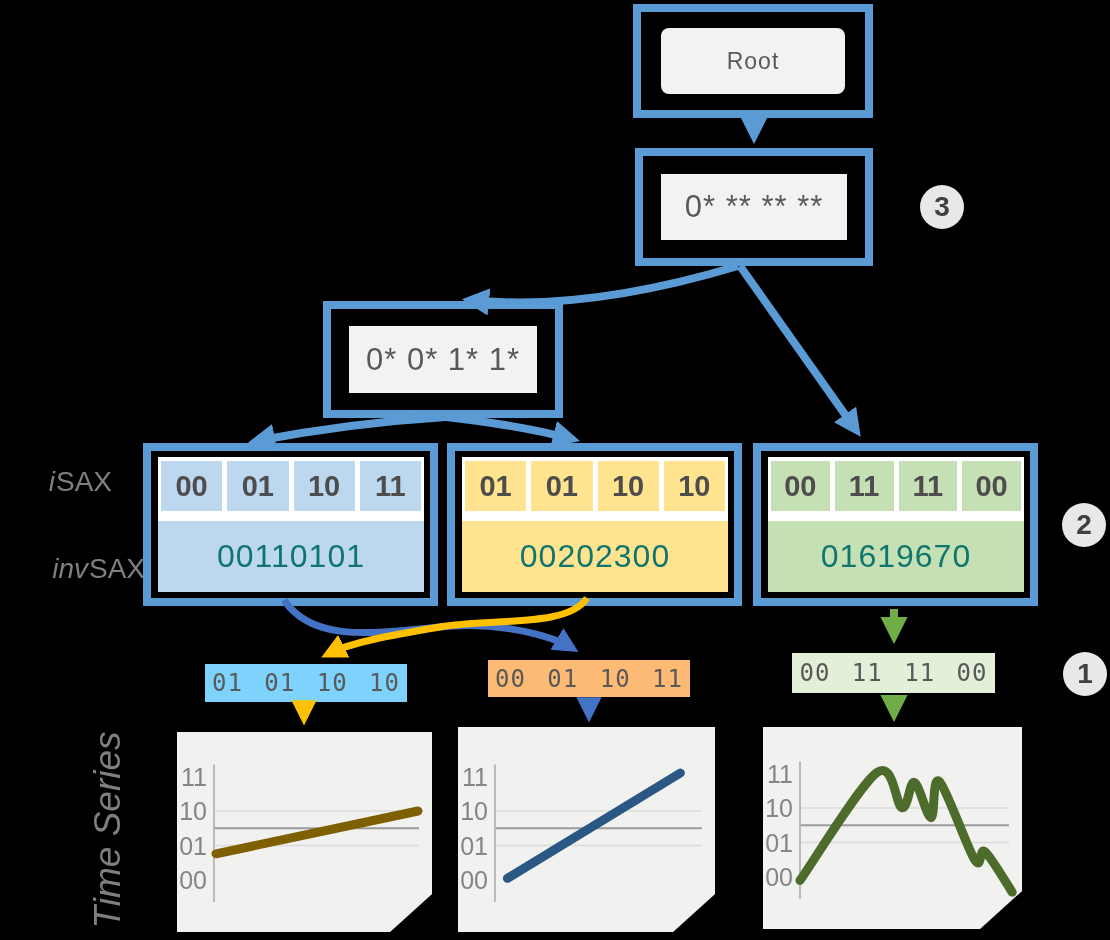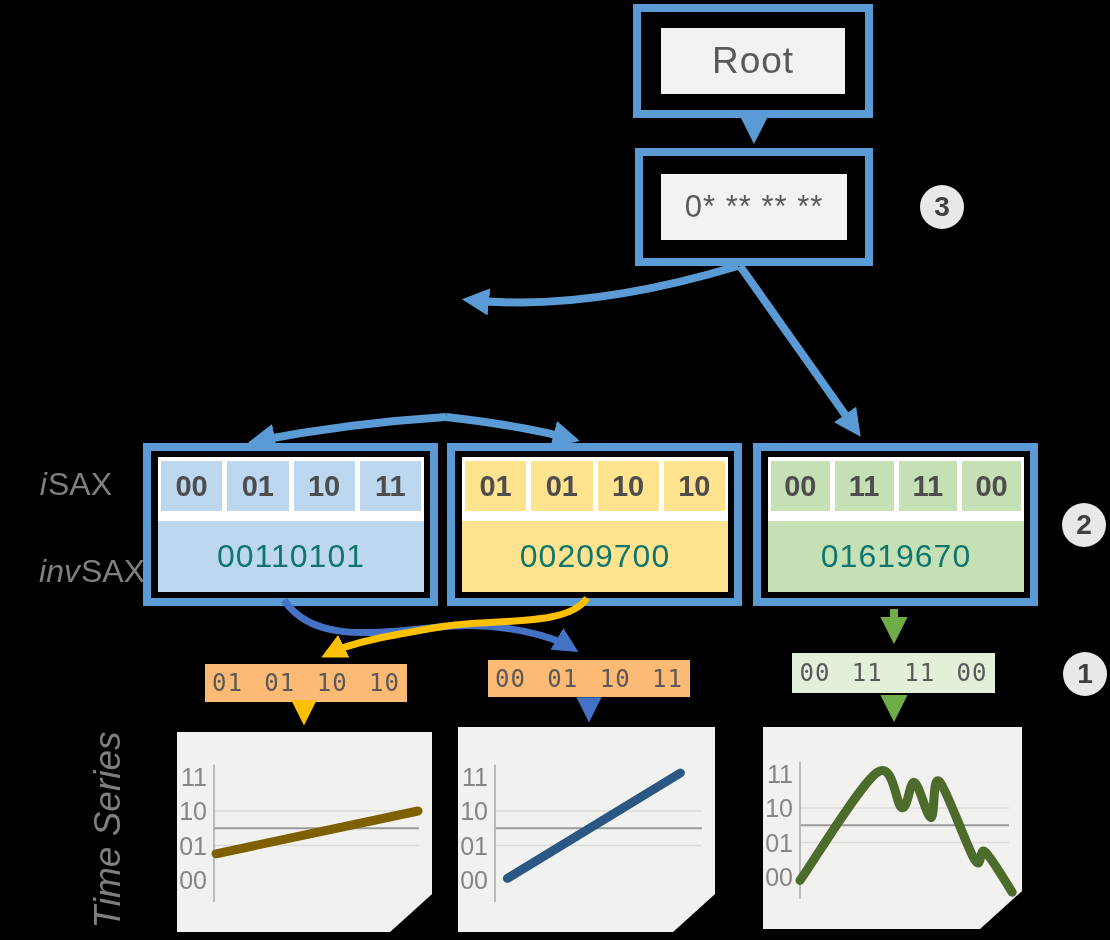--- a/index.html
+++ b/index.html
@@ -3,50 +3,50 @@
 <meta charset="utf-8">
 <style>
   html,body{margin:0;padding:0;background:#000;}
   #canvas{position:relative;width:1110px;height:940px;background:#000;overflow:hidden;
           font-family:"Liberation Sans",sans-serif;}
 
   
   .tree-node{position:absolute;border:8px solid #5B9BD5;box-sizing:border-box;background:transparent;}
   .node-inner{position:absolute;background:#F2F2F2;display:flex;align-items:center;justify-content:center;
               color:#595959;}
-  .root-text{font-size:37px;letter-spacing:1px;}
+  .root-text{font-size:23px;letter-spacing:1px;border-radius:8px;}
   .star-text{font-size:31px;letter-spacing:1px;}
 
   
   .leaf{position:absolute;border:8px solid #5B9BD5;box-sizing:border-box;}
   .leaf-content{position:absolute;left:7px;right:6px;top:6px;bottom:6px;display:flex;flex-direction:column;}
   .sax-row{background:#fff;padding:4px 3px 10px 3px;display:flex;gap:5px;}
   .sax-cell{flex:1;height:50px;display:flex;align-items:center;justify-content:center;
             font-size:29px;font-weight:bold;color:#4D4D4D;}
   .inv-bar{height:72px;display:flex;align-items:center;justify-content:center;
            font-size:32px;color:#0f766e;letter-spacing:1px;}
   .fill-blue{background:#BDD7EE;}
   .fill-yellow{background:#FFE38F;}
   .fill-green{background:#C5E0B4;}
 
   
   .mini-label{position:absolute;display:flex;align-items:center;justify-content:center;
               font-family:"DejaVu Sans Mono",monospace;font-size:24px;color:#595959;
               word-spacing:6px;letter-spacing:1px;}
-  .mini-yellow{background:#fdba74;}
+  .mini-yellow{background:#7dd3fc;}
   .mini-blue{background:#fdba74;}
   .mini-green{background:#E2EFD9;text-align:center;}
 
   
   .badge{position:absolute;width:44px;height:44px;border-radius:50%;background:#E9E8E8;
          display:flex;align-items:center;justify-content:center;
          font-size:28px;font-weight:bold;color:#404040;}
 
   
-  .side-label{position:absolute;color:#7F7F7F;font-size:32px;text-align:right;}
+  .side-label{position:absolute;color:#7F7F7F;font-size:28px;text-align:right;}
   .side-label i{margin-right:1px;}
 
   .ts-label{position:absolute;left:9px;top:808px;width:200px;height:44px;
             transform:rotate(-90deg);transform-origin:center;
             color:#7F7F7F;font-size:37px;font-style:italic;text-align:center;}
 
   
   .card{position:absolute;background:#F1F1EF;
         clip-path:polygon(0 0,100% 0,100% calc(100% - 38px),calc(100% - 42px) 100%,0 100%);}
   .fold{position:absolute;right:0;bottom:0;width:42px;height:38px;
@@ -63,20 +63,23 @@
 
   <div class="tree-node" style="left:633px;top:4px;width:240px;height:114px;">
     <div class="node-inner root-text" style="inset:16px 20px;">Root</div>
   </div>
 
   <div class="tree-node" style="left:635px;top:148px;width:238px;height:118px;">
     <div class="node-inner star-text" style="inset:18px 18px;">0* ** ** **</div>
   </div>
   <div class="badge" style="left:920px;top:185px;">3</div>
 
+  <div class="tree-node" style="left:323px;top:301px;width:240px;height:117px;">
+    <div class="node-inner star-text" style="inset:17px 18px;">0* 0* 1* 1*</div>
+  </div>
 
   <div class="side-label" style="left:0;top:466px;width:112px;">
     <i>i</i><span>SAX</span>
   </div>
   <div class="side-label" style="left:0;top:553px;width:125px;padding-left:20px;">
     <i>inv</i><span>SAX</span>
   </div>
 
   <div class="leaf" style="left:143px;top:443px;width:295px;height:163px;">
     <div class="leaf-content">
@@ -91,21 +94,21 @@
   </div>
 
   <div class="leaf" style="left:447px;top:443px;width:295px;height:163px;">
     <div class="leaf-content">
       <div class="sax-row">
         <div class="sax-cell fill-yellow">01</div>
         <div class="sax-cell fill-yellow">01</div>
         <div class="sax-cell fill-yellow">10</div>
         <div class="sax-cell fill-yellow">10</div>
       </div>
-      <div class="inv-bar fill-yellow">00209700</div>
+      <div class="inv-bar fill-yellow">00202300</div>
     </div>
   </div>
 
   <div class="leaf" style="left:753px;top:443px;width:285px;height:163px;">
     <div class="leaf-content">
       <div class="sax-row">
         <div class="sax-cell fill-green">00</div>
         <div class="sax-cell fill-green">11</div>
         <div class="sax-cell fill-green">11</div>
         <div class="sax-cell fill-green">00</div>

